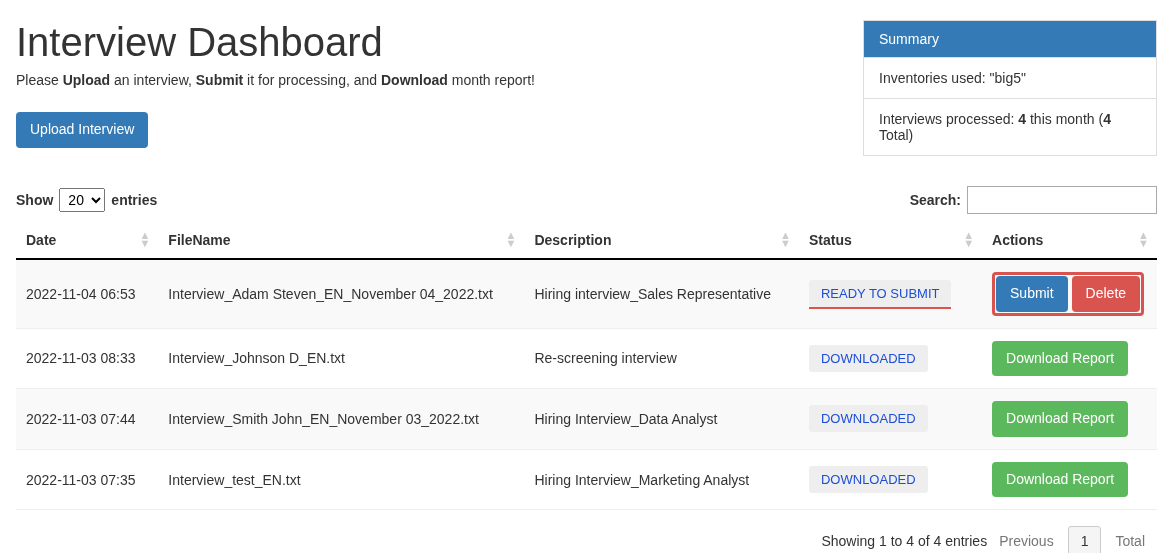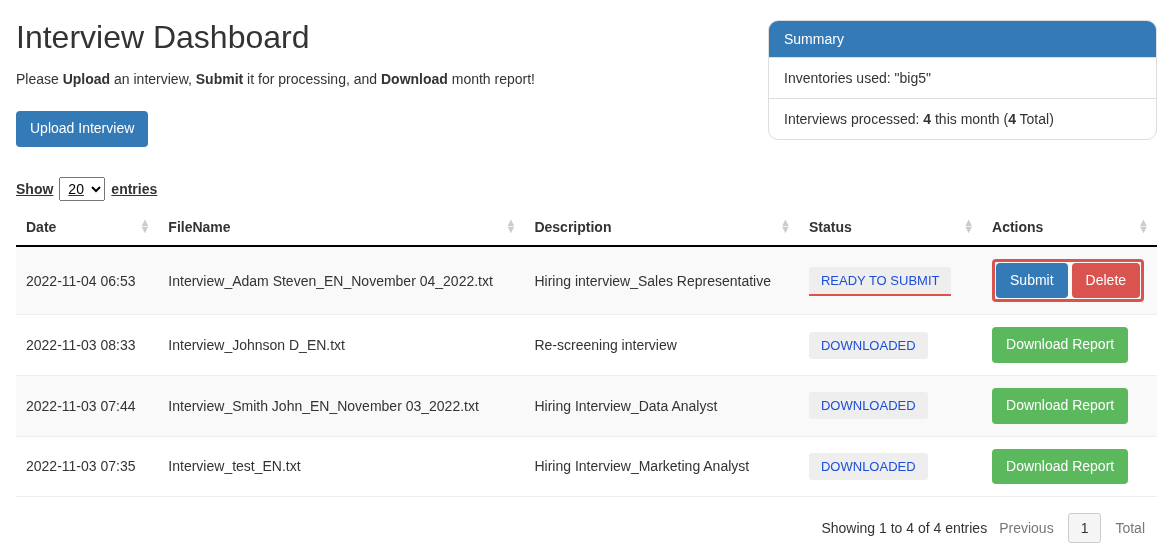--- a/index.html
+++ b/index.html
@@ -18,24 +18,24 @@
     .top-row {
       display: flex;
       justify-content: space-between;
       align-items: flex-start;
       margin-bottom: 30px;
     }
     .left-col {
       flex: 1;
     }
     h1 {
-      font-size: 32px;
+      font-size: 40px;
       font-weight: 500;
       color: #333;
-      margin-bottom: 16px;
+      margin-bottom: 8px;
       line-height: 1.1;
     }
     .subtitle {
       font-size: 14px;
       margin-bottom: 24px;
     }
     .btn {
       display: inline-block;
       padding: 8px 14px;
       font-size: 14px;
@@ -48,23 +48,23 @@
     .btn-primary {
       background: #337ab7;
     }
     .btn-success {
       background: #5cb85c;
     }
     .btn-danger {
       background: #d9534f;
     }
     .summary-panel {
-      width: 389px;
+      width: 294px;
       border: 1px solid #ddd;
-      border-radius: 10px;
+      border-radius: 0;
       overflow: hidden;
     }
     .summary-header {
       background: #337ab7;
       color: #fff;
       padding: 10px 15px;
       font-size: 14px;
     }
     .summary-item {
       padding: 12px 15px;
@@ -74,21 +74,20 @@
     .table-controls {
       display: flex;
       justify-content: space-between;
       align-items: center;
       margin-bottom: 8px;
     }
     .show-entries {
       display: flex;
       align-items: center;
       gap: 6px;
-      text-decoration: underline;
     }
     .show-entries select {
       padding: 2px 4px;
       font-size: 14px;
     }
     .search-box {
       display: flex;
       align-items: center;
       gap: 6px;
     }
@@ -205,20 +204,24 @@
   </div>
 </div>
 
 <div class="table-controls">
   <div class="show-entries">
     <span class="bold">Show</span>
     <select>
       <option>20</option>
     </select>
     <span class="bold">entries</span>
+  </div>
+  <div class="search-box">
+    <span class="bold">Search:</span>
+    <input type="text" style="">
   </div>
 </div>
 
 <table>
   <thead>
     <tr>
       <th class="col-date"><span>Date</span><span class="sort">▲<br>▼</span></th>
       <th class="col-file"><span>FileName</span><span class="sort">▲<br>▼</span></th>
       <th class="col-desc"><span>Description</span><span class="sort">▲<br>▼</span></th>
       <th class="col-status"><span>Status</span><span class="sort">▲<br>▼</span></th>

